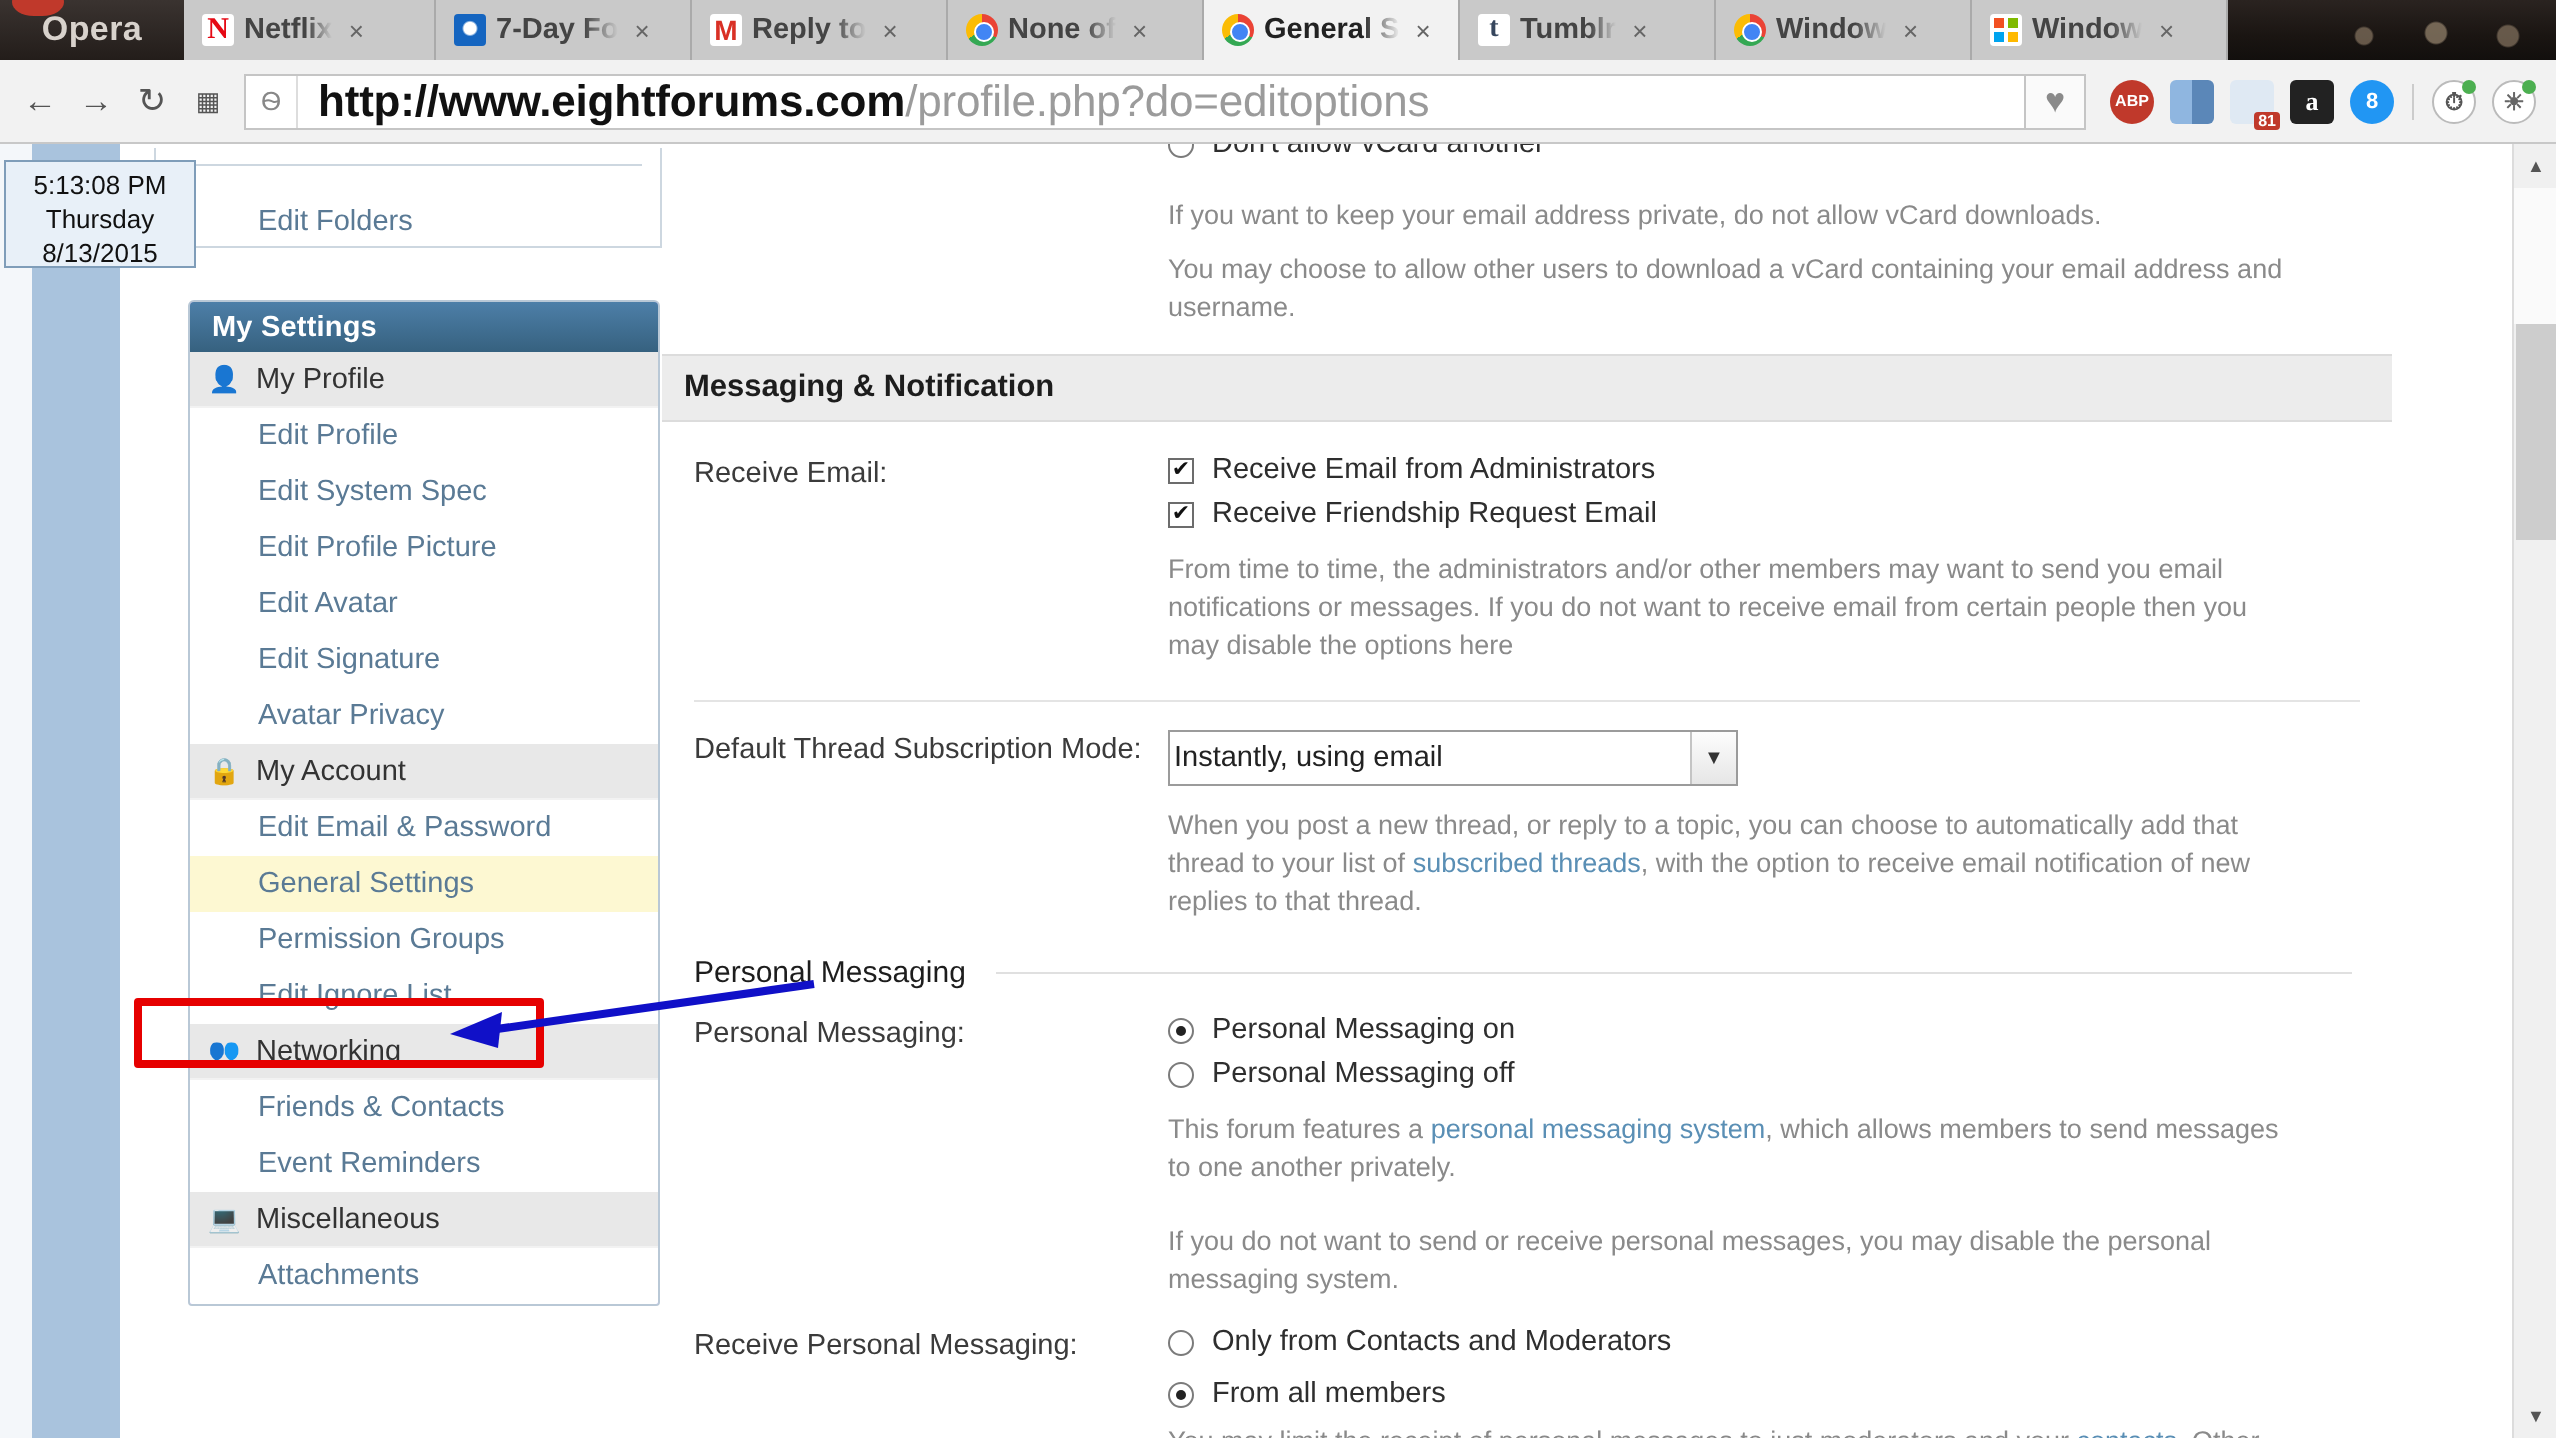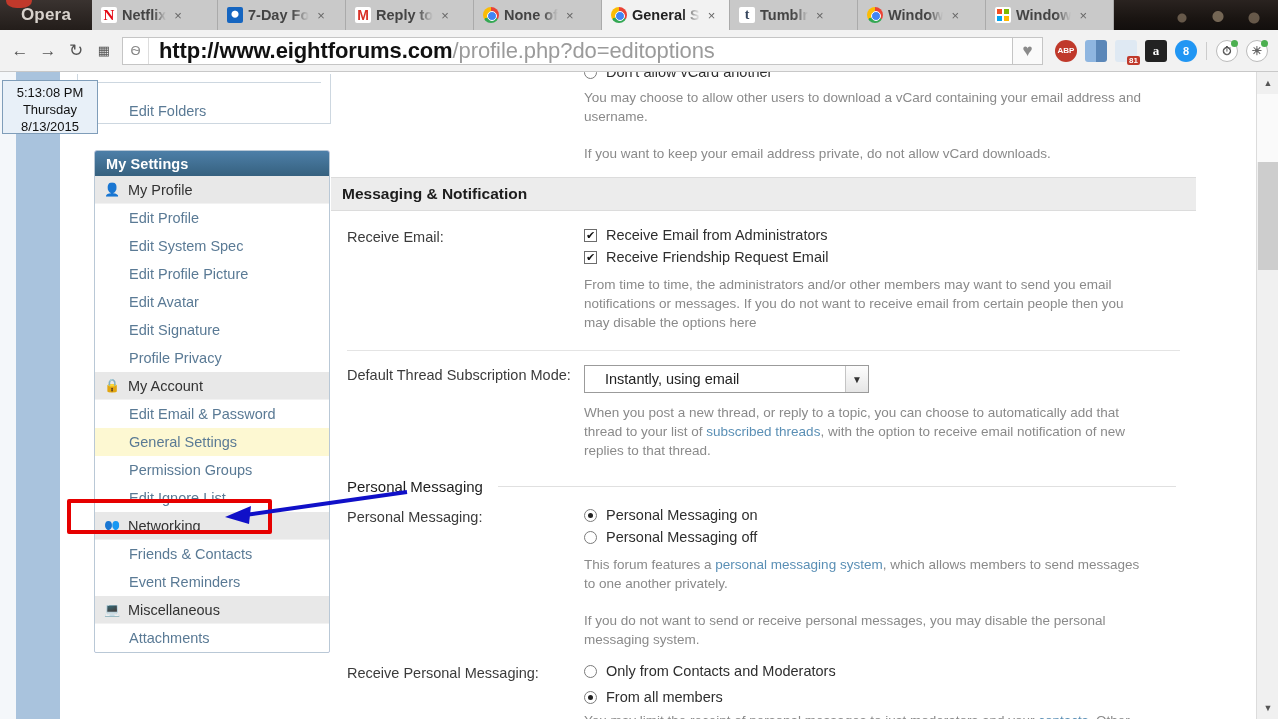--- a/index.html
+++ b/index.html
@@ -215,21 +215,21 @@
   .helptext{ font-size:13.5px; color:#8a8a8a; line-height:19px; max-width:560px; margin-top:6px;}
   .helptext a{ color:#5a8fb5; text-decoration:none; }
   .hr{ height:1px; background:#e4e4e4; margin:16px 16px 0 16px;}
   .subhead{
     font-size:15px; font-weight:normal; color:#1d1d1d; padding-left:16px;
     display:flex; align-items:center; gap:15px; margin-top:16px;
   }
   .subhead .line{ flex:1; height:1px; background:#e0e0e0; margin-right:20px;}
   select.mode-select{
     width:285px; height:28px; font-size:14.5px; font-family:"Liberation Sans",sans-serif;
-    color:#222; border:1px solid #9b9b9b; background:#fff; padding-left:20px;
+    color:#222; border:1px solid #9b9b9b; background:#fff; padding-left:2px;
     -webkit-appearance:none; appearance:none;
   }
   .select-wrap{ position:relative; display:inline-block;}
   .select-wrap .arrowbtn{
     position:absolute; right:1px; top:1px; width:23px; height:26px;
     background:linear-gradient(180deg,#fdfdfd,#e6e6e6); border-left:1px solid #c4c4c4;
     display:flex;align-items:center;justify-content:center;font-size:10px;color:#333;
     pointer-events:none;
   }
 
@@ -371,21 +371,21 @@
           <div class="menu-link">
               <span>Edit Profile Picture</span>
             </div>
           <div class="menu-link">
               <span>Edit Avatar</span>
             </div>
           <div class="menu-link">
               <span>Edit Signature</span>
             </div>
           <div class="menu-link">
-              <span>Profile Privacy</span>
+              <span>Avatar Privacy</span>
             </div>
 
           <div class="menu-group">
             <span class="gicon">🔒</span>
             <span>My Account</span>
           </div>
           <div class="menu-link">
               <span>Edit Email &amp; Password</span>
             </div>
           <div class="menu-link highlight">
@@ -421,22 +421,22 @@
 
       <div id="form-col">
 
         <div class="row" style="padding-top:0">
           <div class="row-label"></div>
           <div class="row-field">
             <div class="opt" style="margin-top:-8px">
               <span class="radio"></span>
               <span>Don't allow vCard another</span>
             </div>
+            <div class="helptext" style="margin-top:18px">If you want to keep your email address private, do not allow vCard downloads.</div>
             <div class="helptext" style="margin-top:8px">You may choose to allow other users to download a vCard containing your email address and username.</div>
-            <div class="helptext" style="margin-top:18px">If you want to keep your email address private, do not allow vCard downloads.</div>
           </div>
         </div>
 
         <div class="sect-band" style="margin-top:14px">Messaging &amp; Notification</div>
 
         <div class="row" style="padding-top:16px">
           <div class="row-label">Receive Email:</div>
           <div class="row-field">
             <div class="opt">
               <span class="cbox">✔</span>

